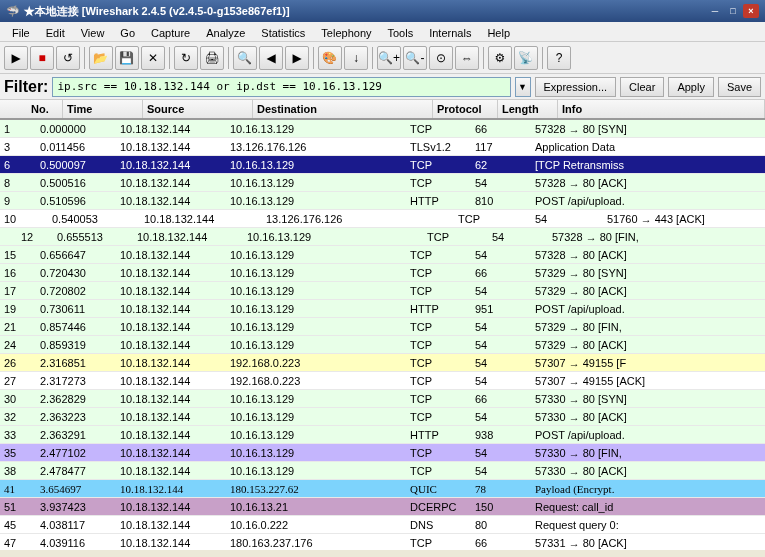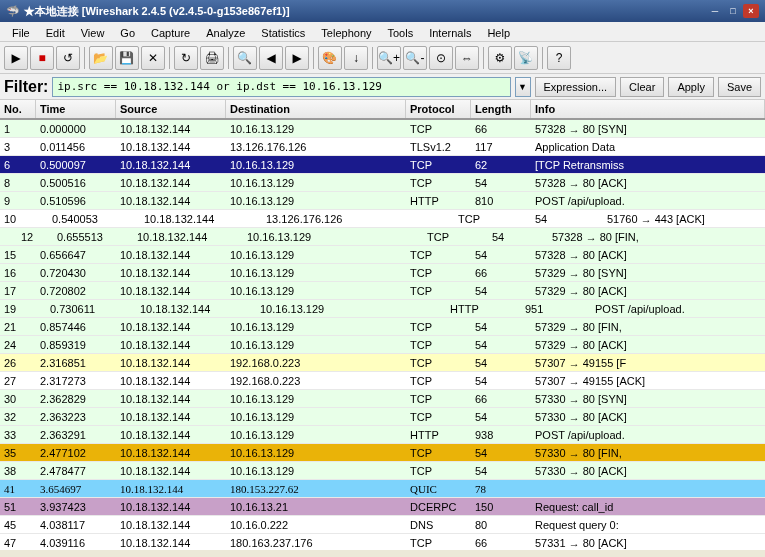--- a/index.html
+++ b/index.html
@@ -88,20 +88,21 @@
       background: white;
     }
     
     
     #packet-header {
       display: grid;
       grid-template-columns: 36px 80px 110px 180px 65px 60px 1fr;
       background: linear-gradient(to bottom, #f8f8f8, #e8e8e8);
       border-bottom: 2px solid #999;
       height: 20px;
+      padding-left: 27px;
     }
     .col-header {
       padding: 2px 4px;
       border-right: 1px solid #ccc;
       font-size: 11px;
       font-weight: bold;
       color: #000;
       display: flex; align-items: center;
       white-space: nowrap; overflow: hidden;
     }
@@ -299,21 +300,21 @@
       </div>
       <div class="packet-row" style="background: rgb(232, 255, 232); color: rgb(0, 0, 0);">
         <div class="cell">17</div>
         <div class="cell">0.720802</div>
         <div class="cell">10.18.132.144</div>
         <div class="cell">10.16.13.129</div>
         <div class="cell">TCP</div>
         <div class="cell">54</div>
         <div class="cell">57329 → 80 [ACK]</div>
       </div>
-      <div class="packet-row" style="background: rgb(232, 255, 232); color: rgb(0, 0, 0); gap: 10px;">
+      <div class="packet-row" style="background: rgb(232, 255, 232); color: rgb(0, 0, 0);">
         <div class="cell">19</div>
         <div class="cell">0.730611</div>
         <div class="cell">10.18.132.144</div>
         <div class="cell">10.16.13.129</div>
         <div class="cell">HTTP</div>
         <div class="cell">951</div>
         <div class="cell">POST /api/upload.</div>
       </div>
       <div class="packet-row" style="background: rgb(232, 255, 232); color: rgb(0, 0, 0);">
         <div class="cell">21</div>
@@ -371,21 +372,21 @@
       </div>
       <div class="packet-row" style="background: rgb(232, 255, 232); color: rgb(0, 0, 0);">
         <div class="cell">33</div>
         <div class="cell">2.363291</div>
         <div class="cell">10.18.132.144</div>
         <div class="cell">10.16.13.129</div>
         <div class="cell">HTTP</div>
         <div class="cell">938</div>
         <div class="cell">POST /api/upload.</div>
       </div>
-      <div class="packet-row" style="background: #eab308; color: rgb(0, 0, 0);">
+      <div class="packet-row" style="background: #c4b5fd; color: rgb(0, 0, 0);">
         <div class="cell">35</div>
         <div class="cell">2.477102</div>
         <div class="cell">10.18.132.144</div>
         <div class="cell">10.16.13.129</div>
         <div class="cell">TCP</div>
         <div class="cell">54</div>
         <div class="cell">57330 → 80 [FIN,</div>
       </div>
       <div class="packet-row" style="background: rgb(232, 255, 232); color: rgb(0, 0, 0);">
         <div class="cell">38</div>
@@ -396,20 +397,21 @@
         <div class="cell">54</div>
         <div class="cell">57330 → 80 [ACK]</div>
       </div>
       <div class="packet-row" style="background: #7dd3fc; color: rgb(0, 0, 0); font-family: Liberation Serif, serif;">
         <div class="cell">41</div>
         <div class="cell">3.654697</div>
         <div class="cell">10.18.132.144</div>
         <div class="cell">180.153.227.62</div>
         <div class="cell">QUIC</div>
         <div class="cell">78</div>
+        <div class="cell">Payload (Encrypt.</div>
       </div>
       <div class="packet-row" style="background: rgb(200, 160, 200); color: rgb(0, 0, 0);">
         <div class="cell">51</div>
         <div class="cell">3.937423</div>
         <div class="cell">10.18.132.144</div>
         <div class="cell">10.16.13.21</div>
         <div class="cell">DCERPC</div>
         <div class="cell">150</div>
         <div class="cell">Request: call_id</div>
       </div>

